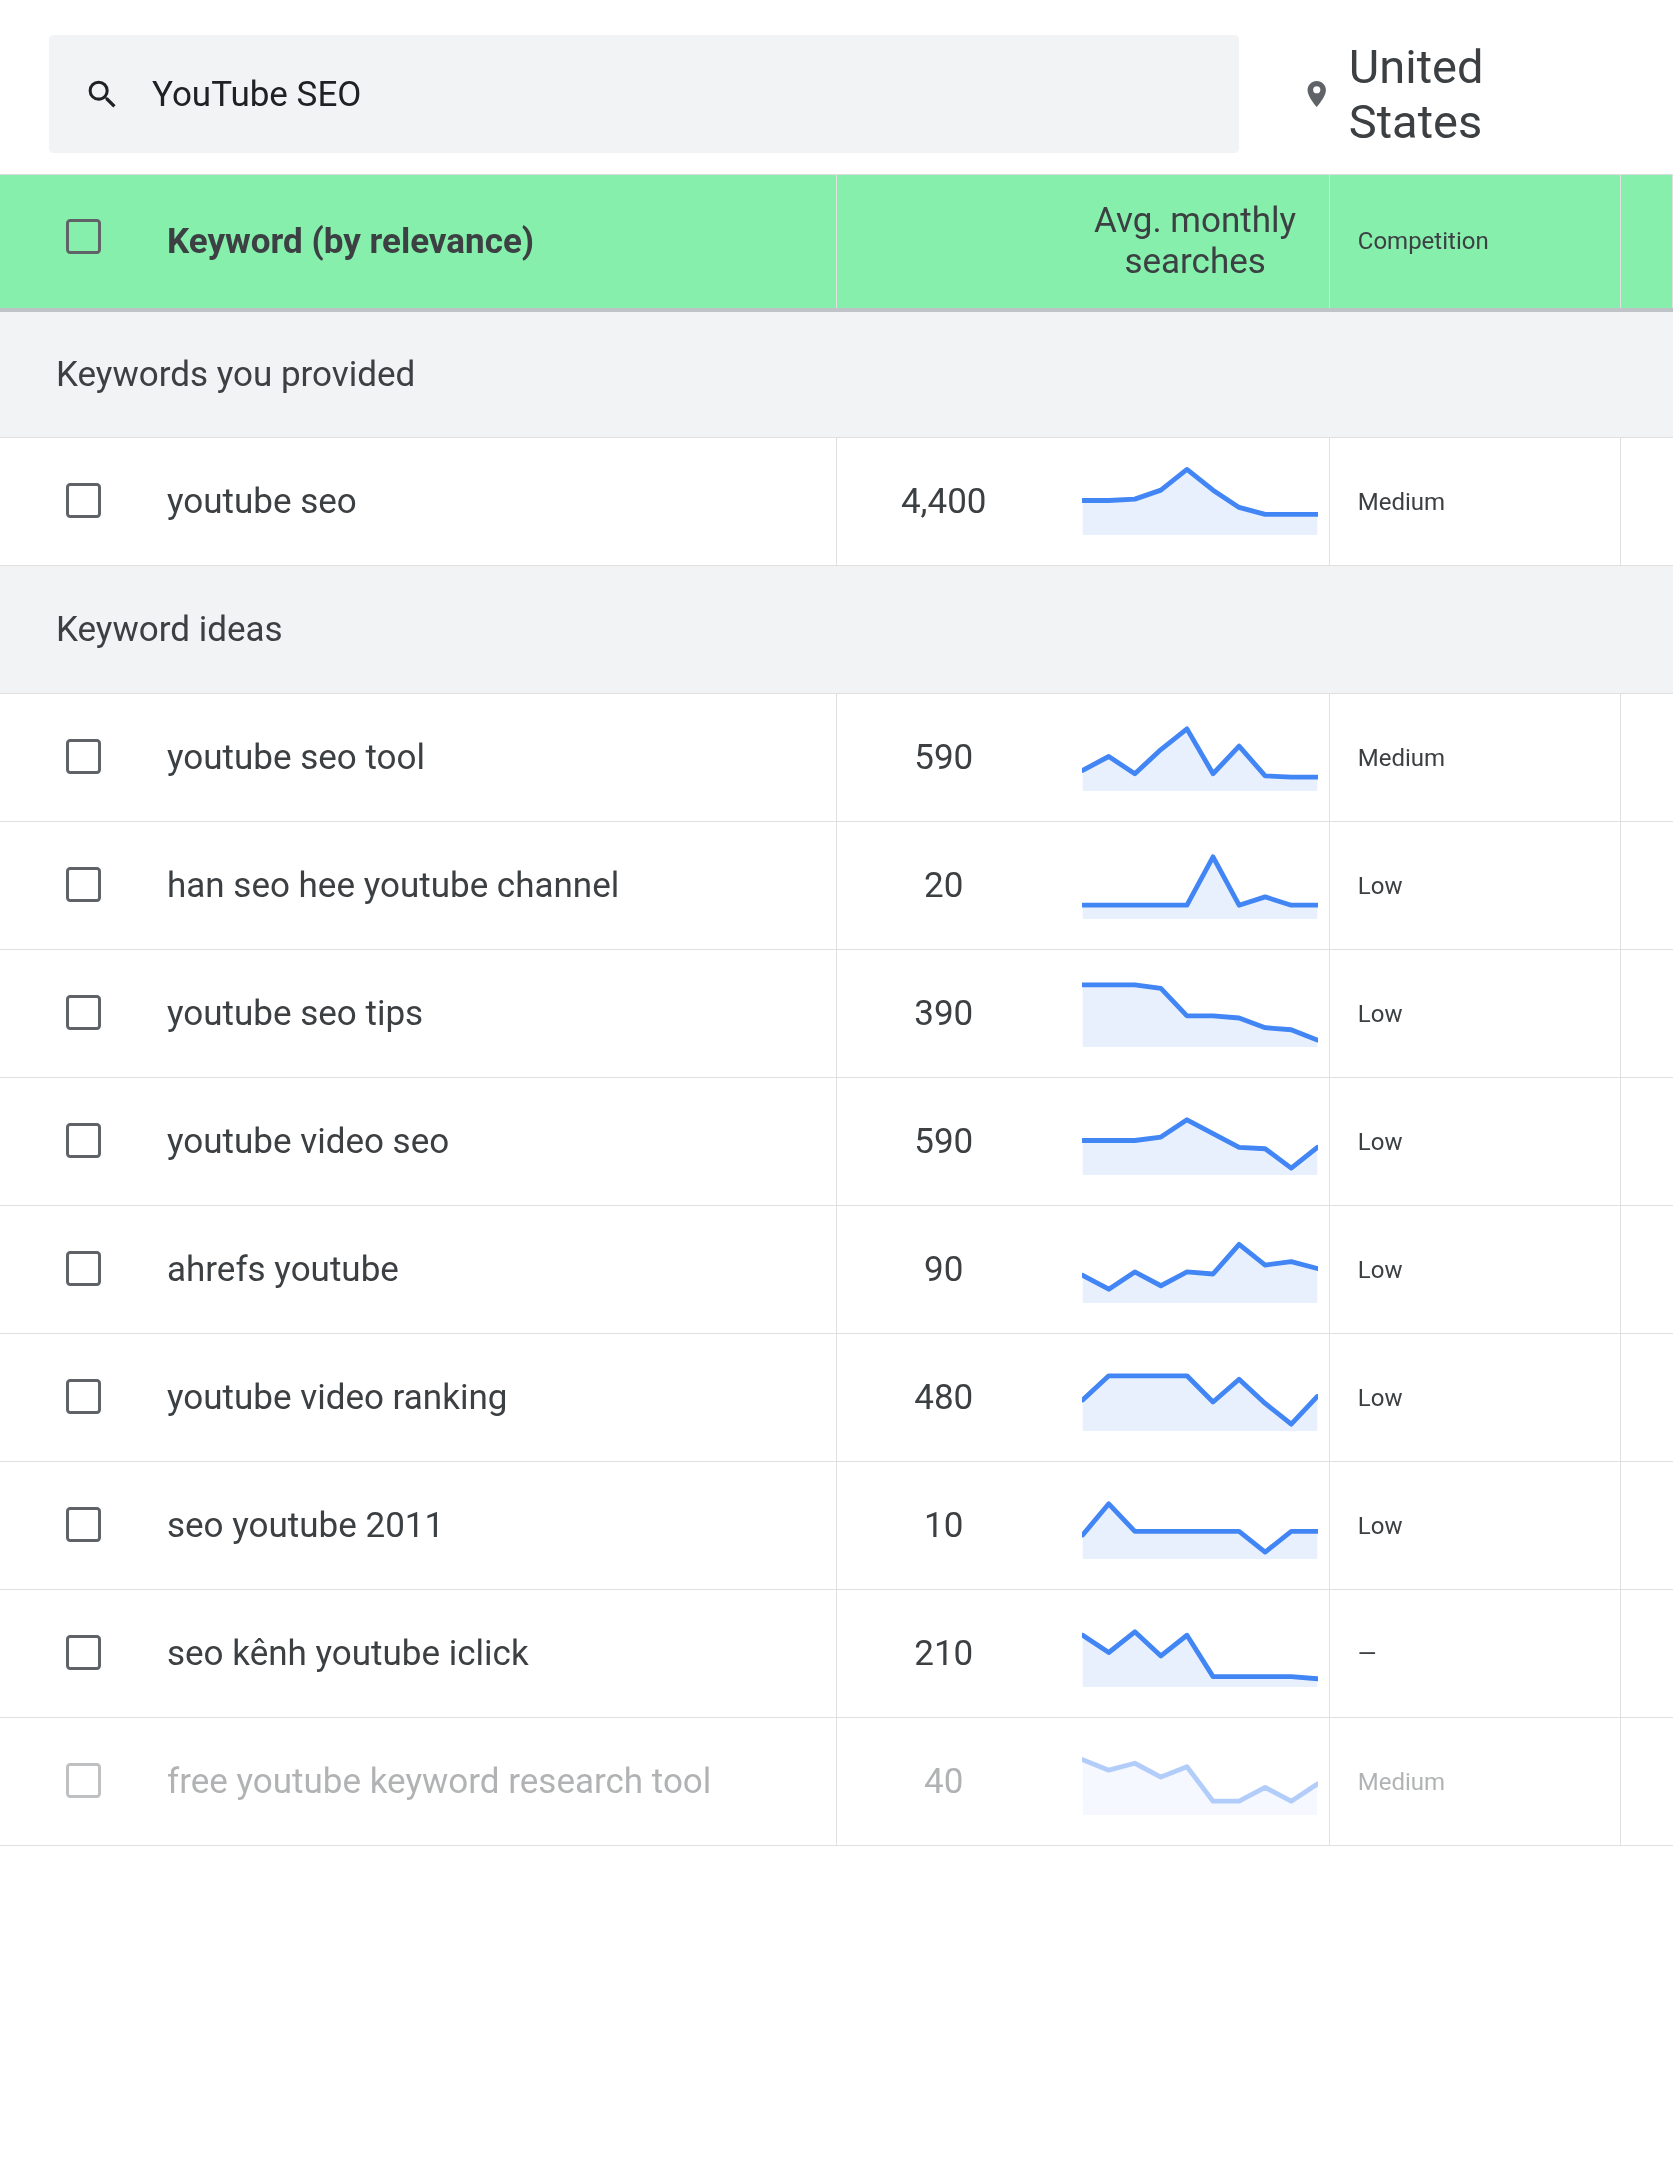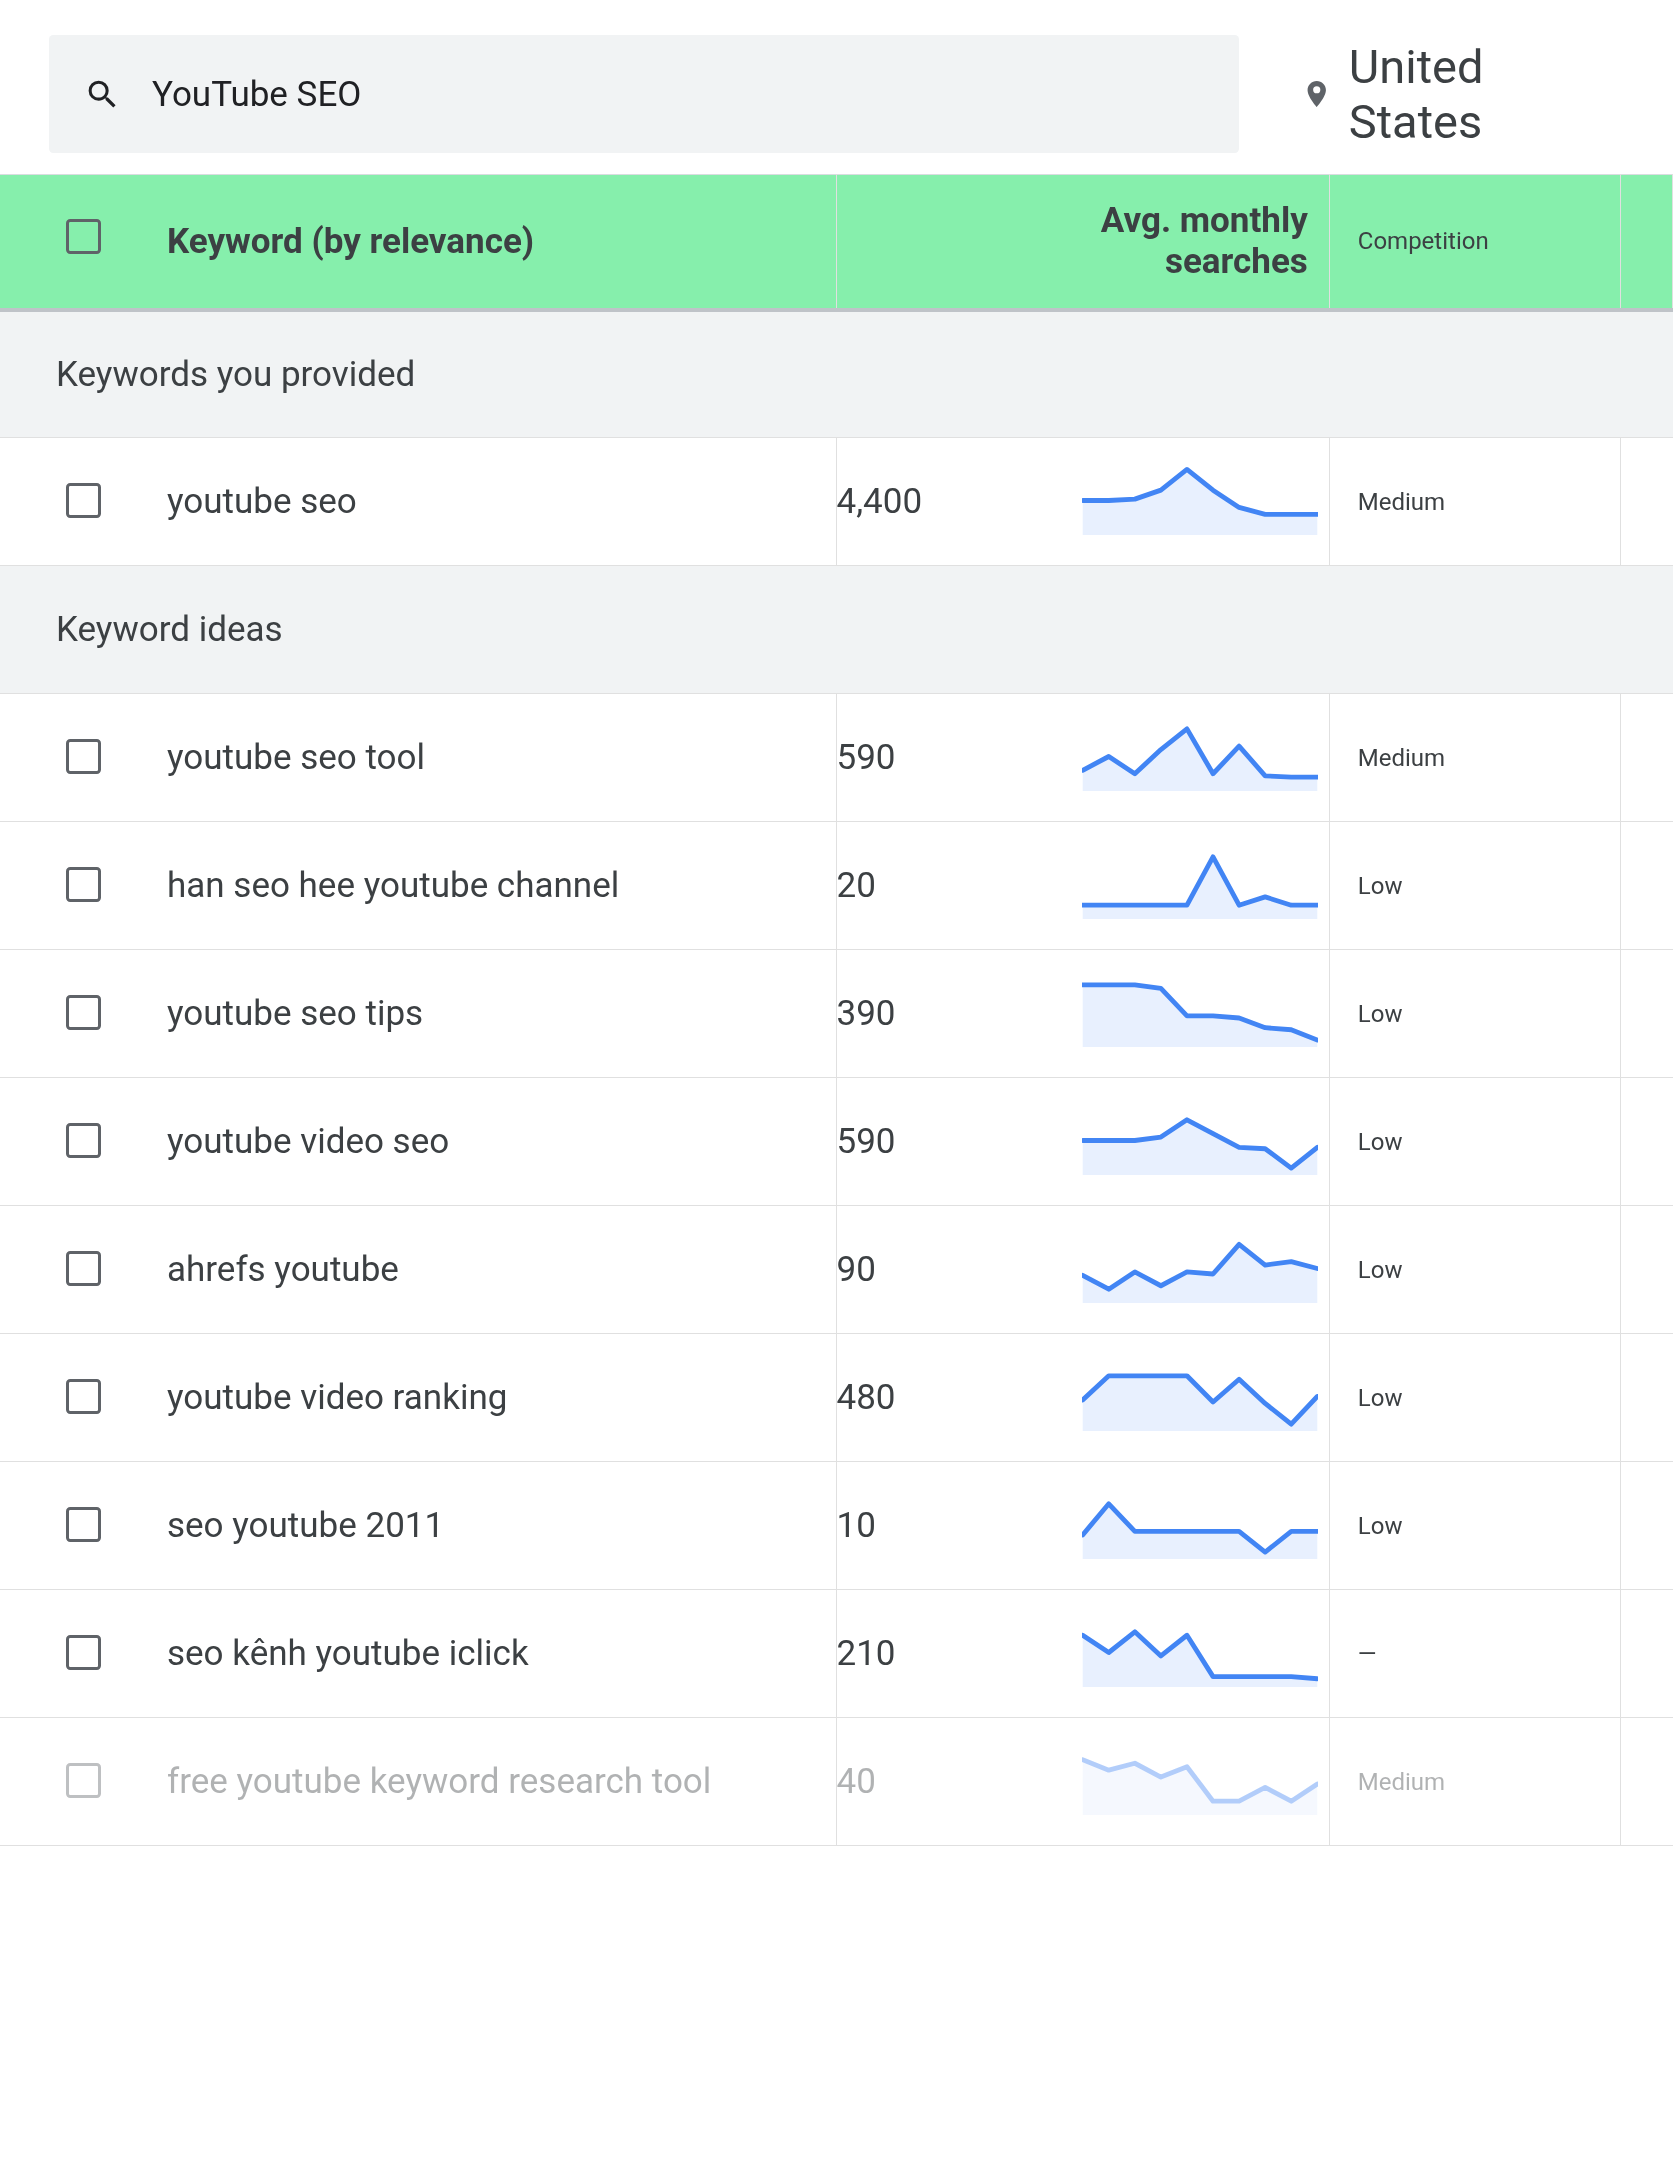--- a/index.html
+++ b/index.html
@@ -17,21 +17,21 @@
   .header-row td { height: 135px; font-size: 35px; color: #3c4043; }
   .header-row .kw-col { font-weight: 700; }
 
   .section-row td { height: 128px; background: #f1f3f4; font-size: 35px; color: #5f6368; }
   .section-row .kw-col { padding-left: 56px; margin-left: 43px; }
 
   .data-row td { height: 128px; border-top: 0.7px solid #e0e0e0; border-bottom: 0.7px solid #e0e0e0; }
 
   td.chk-col   { width: 167px; text-align: center; border-right: none; vertical-align: middle; }
   td.kw-col    { width: 669px; padding-left: 0; font-size: 35px; color: #3c4043; vertical-align: middle; border-right: 0.7px solid #e0e0e0; }
-  td.num-col   { width: 236px; text-align: left; padding-right: 21px; font-size: 35px; color: #3c4043; vertical-align: middle; }
+  td.num-col   { width: 236px; text-align: center; padding-right: 21px; font-size: 35px; color: #3c4043; vertical-align: middle; }
   td.spark-col { width: 239px; padding: 0 10.4px; vertical-align: middle; border-right: 0.7px solid #e0e0e0; }
   td.comp-col  { width: 291px; padding-left: 28px; font-size: 24px; color: #3c4043; border-right: 0.7px solid #e0e0e0; vertical-align: middle; }
   td.pad-col   { width: auto; }
 
   .header-row td { border-right: 0.7px solid #e0e0e0; }
   .header-row td.chk-col { border-right: none; }
   .header-row td.num-col { border-right: none; padding-right: 7px; text-align: right; }
   .header-row td.spark-col { border-right: 0.7px solid #e0e0e0; padding-right: 21px; text-align: right; }
   .section-row td { border-right: none; }
 
@@ -62,21 +62,21 @@
     <span class="location-text">United States</span>
   </div>
 </div>
 
 <table class="table">
   <tbody>
       <tr class="header-row">
     <td class="chk-col"><span class="checkbox"></span></td>
     <td class="kw-col">Keyword (by relevance)</td>
     <td class="num-col" colspan="1"></td>
-    <td class="spark-col" style="text-align:right;font-weight:bold;">Avg. monthly searches</td>
+    <td class="spark-col" style="text-align:center;">Avg. monthly searches</td>
     <td class="comp-col">Competition</td>
     <td class="pad-col"></td>
   </tr>
 
   <tr class="section-row">
     <td class="kw-col" colspan="6">Keywords you provided</td>
   </tr>
   </tbody>
     <tbody id="provided-body">
       <tr class="data-row">

